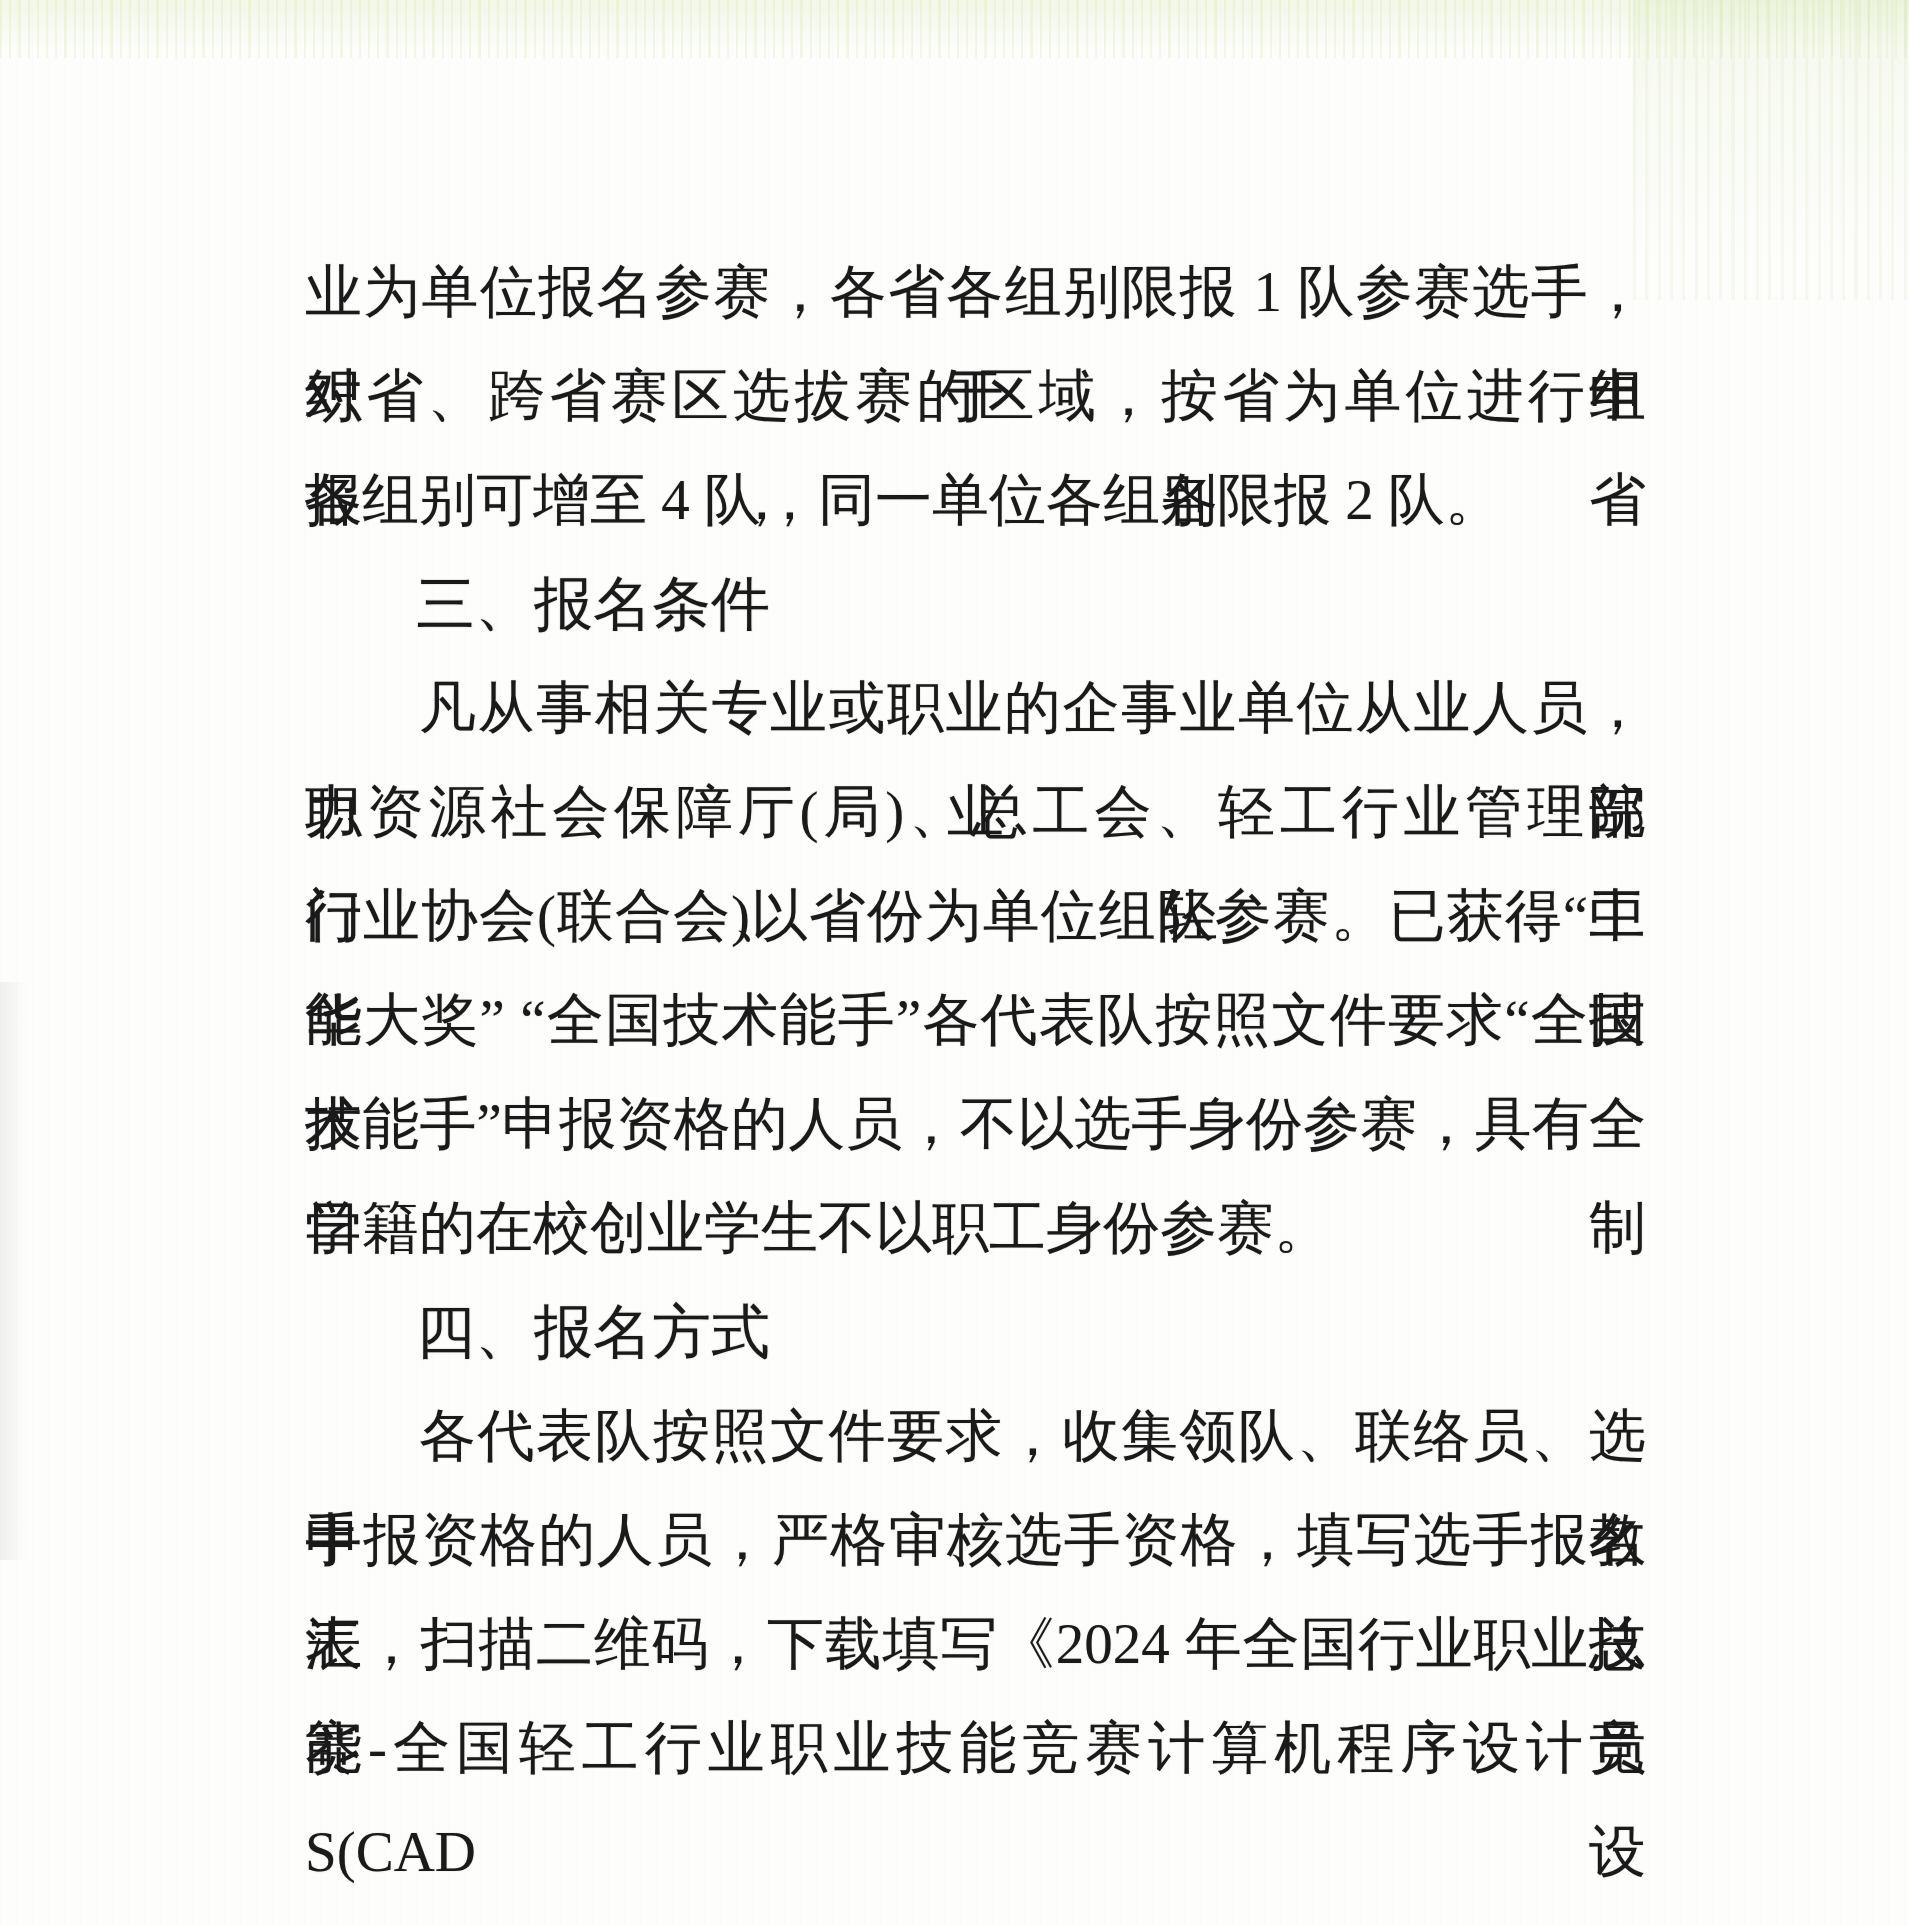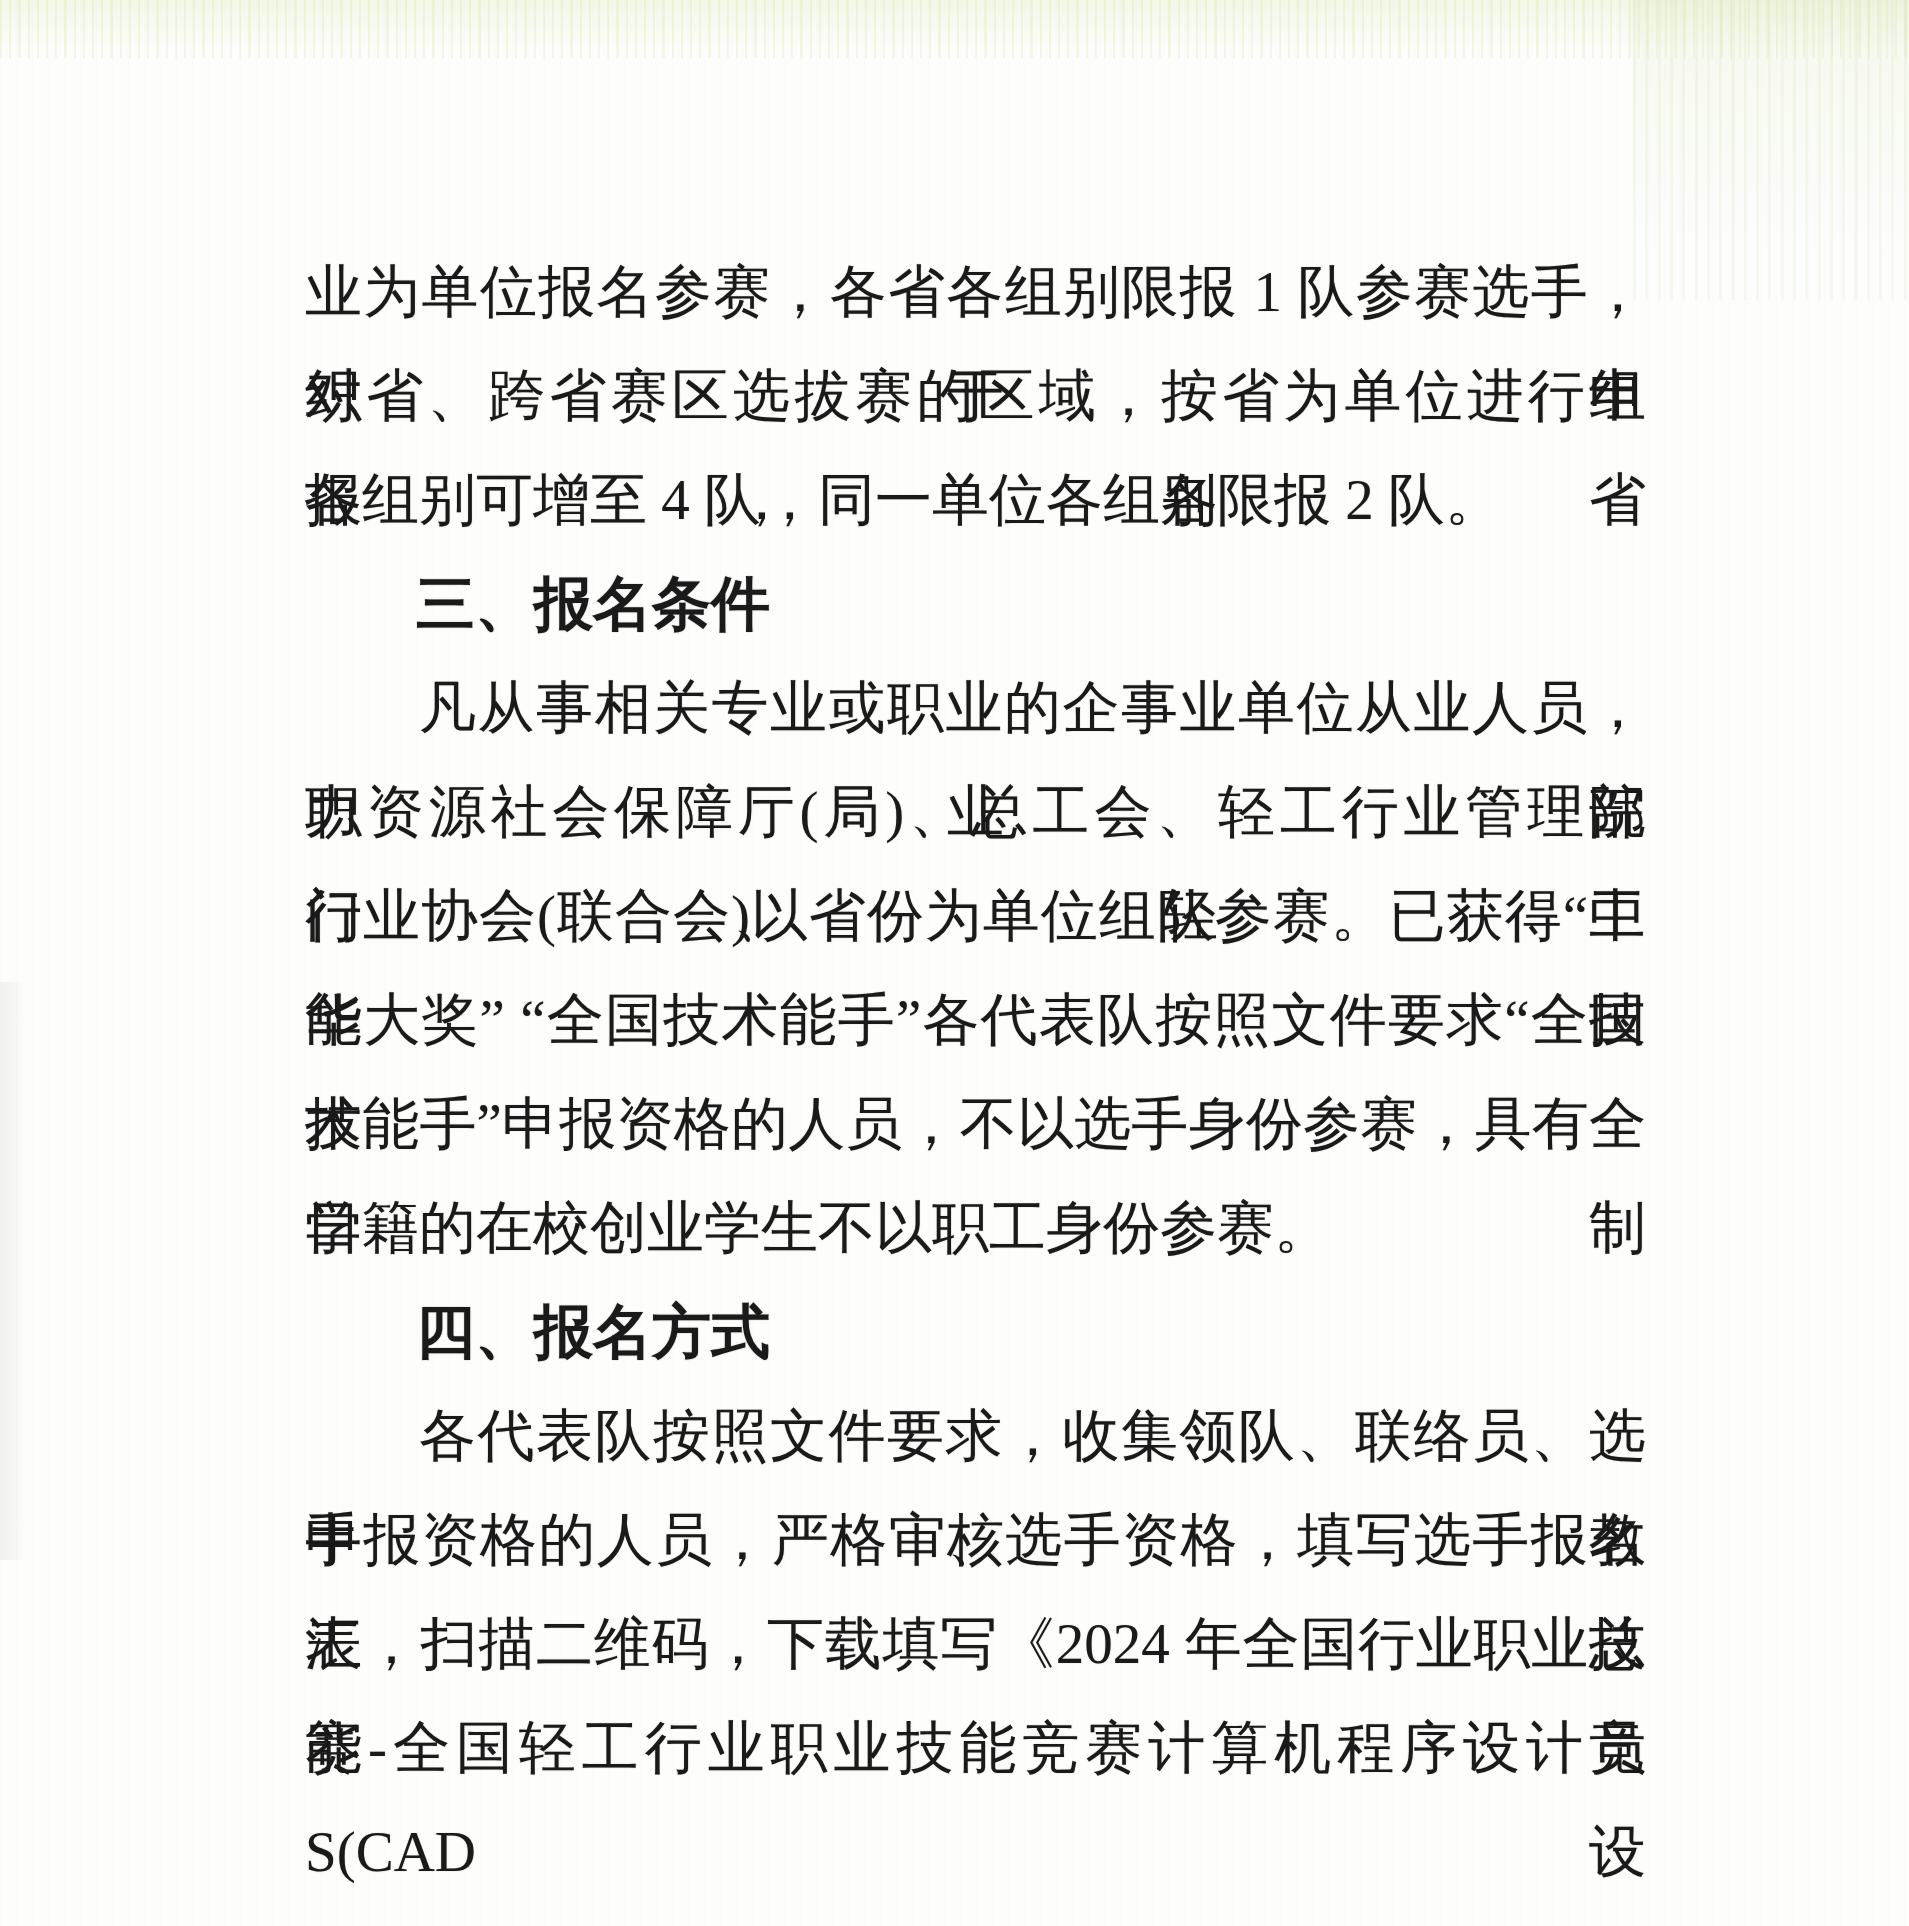--- a/index.html
+++ b/index.html
@@ -56,21 +56,21 @@
     color: #1a1a1a;
     text-shadow: 0 0 1.2px rgba(0,0,0,0.30);
   }
   .body-justify, .body-indent-justify, .body-last-justify {
     text-align: justify;
     text-align-last: justify;
   }
   .body-indent-justify { text-indent: 114px; }
   .body-end { text-align: left; }
   .heading {
-    font-weight: bold;
+    font-weight: normal;
     padding-left: 111px;
     font-size: 59px;
     text-shadow: 0 0 1.5px rgba(0,0,0,0.35);
   }
 </style>
 </head>
 <body>
 
 <div class="page">
   <div class="scan-noise"></div>

